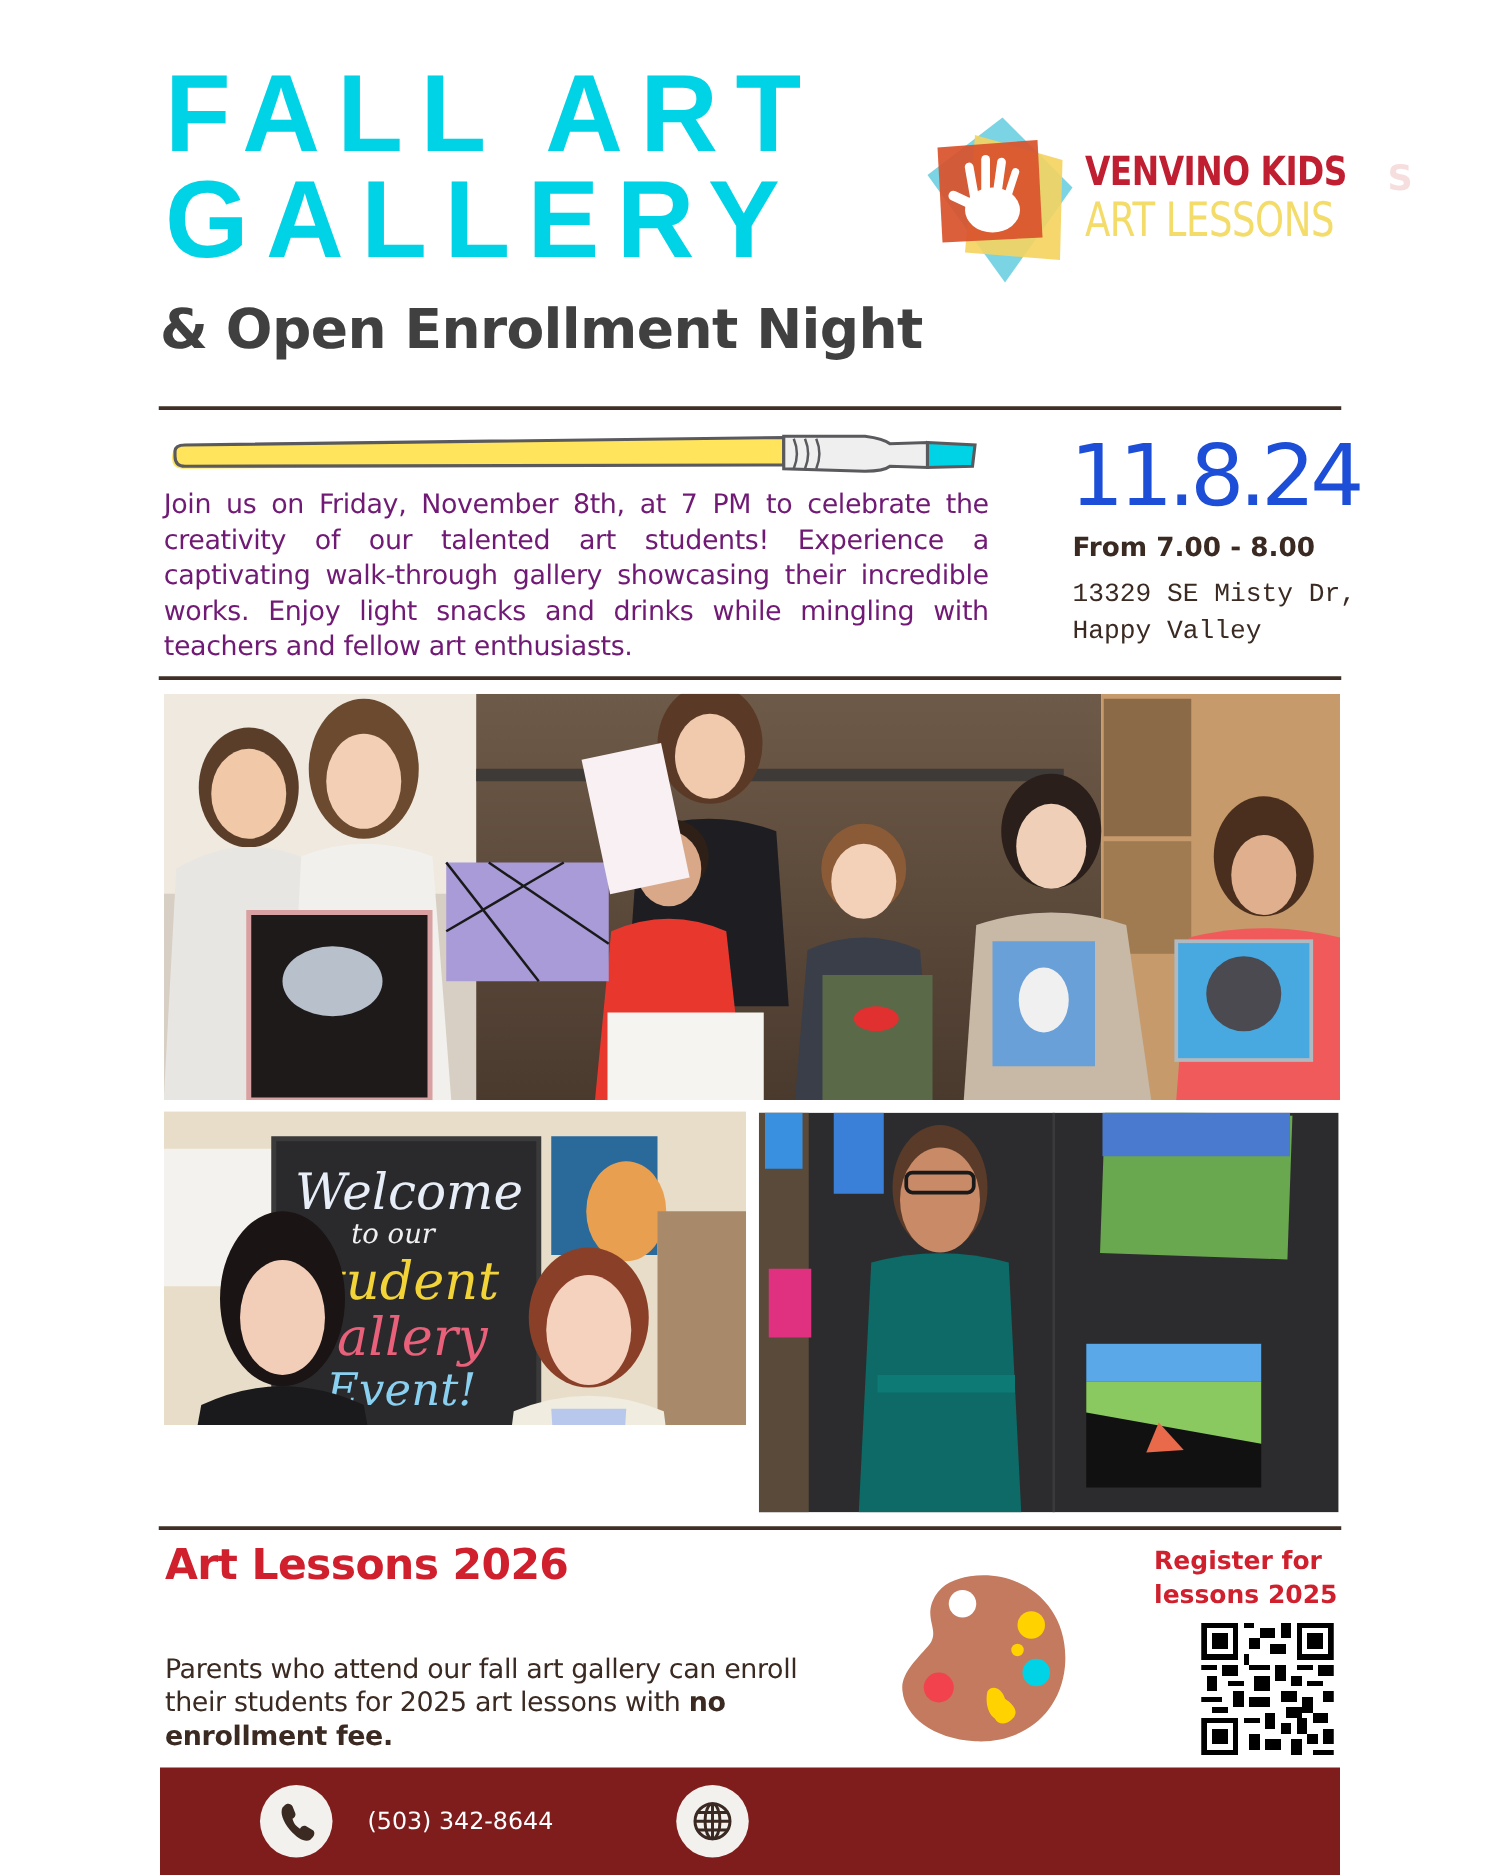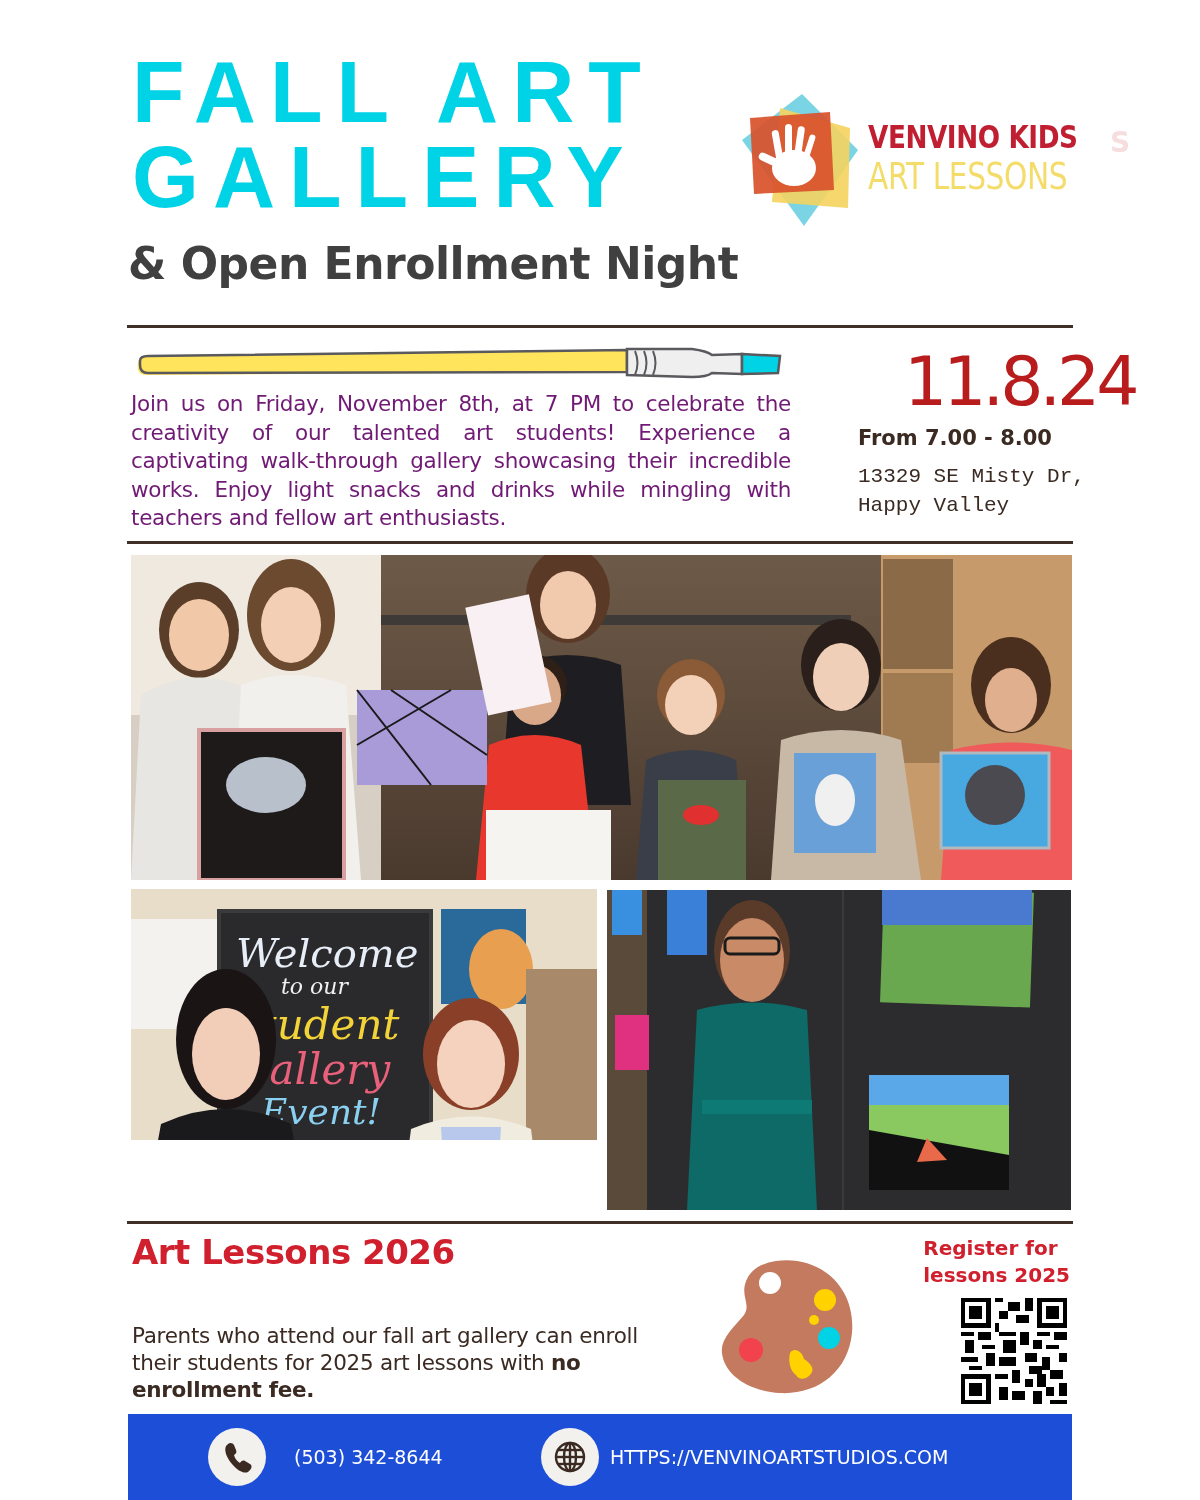--- a/index.html
+++ b/index.html
@@ -49,21 +49,21 @@
 
   
   .intro {
     position: absolute; left: 131px; top: 390px; width: 660px;
     font-family: "DejaVu Sans", sans-serif; font-size: 21.5px; line-height: 28.5px;
     color: #701a75; text-align: justify; letter-spacing: -0.3px;
   }
   .date {
     position: absolute; left: 856px; top: 342px;
     font-family: "DejaVu Sans", sans-serif; font-size: 68px; line-height: 80px;
-    color: #b91c1c; letter-spacing: -4px; white-space: nowrap; margin-left: 48px;
+    color: #1d4ed8; letter-spacing: -4px; white-space: nowrap;
   }
   .time {
     position: absolute; left: 858px; top: 426px;
     font-family: "DejaVu Sans", sans-serif; font-weight: 700; font-size: 21px;
     color: #3a2a22; white-space: nowrap;
   }
   .addr {
     position: absolute; left: 858px; top: 462px;
     font-family: Liberation Mono, monospace; font-size: 21px; line-height: 29px;
     color: #3a2a22; white-space: nowrap;
@@ -86,21 +86,21 @@
   .enr-body b { font-weight: 700; }
   .register {
     position: absolute; right: 130px; top: 1235px; text-align: left;
     font-family: "DejaVu Sans", sans-serif; font-weight: 700; font-size: 20px;
     line-height: 27px; color: #d0202e; white-space: nowrap;
   }
 
   
   .footer {
     position: absolute; left: 128px; top: 1414px; width: 944px; height: 86px;
-    background: #1d4ed8;
+    background: #7f1d1d;
   }
   .f-icon {
     position: absolute; width: 58px; height: 58px; border-radius: 50%;
     background: #f3f1ee; top: 14px;
   }
   .f-text {
     position: absolute; top: 32px; font-family: "DejaVu Sans", sans-serif;
     font-size: 19px; color: #ffffff; white-space: nowrap;
   }
 </style>
@@ -337,14 +337,13 @@
       <g fill="none" stroke="#3a2a22" stroke-width="2.4">
         <circle cx="29" cy="29" r="14"></circle>
         <ellipse cx="29" cy="29" rx="6" ry="14"></ellipse>
         <line x1="15" y1="29" x2="43" y2="29"></line>
         <line x1="17" y1="22" x2="41" y2="22"></line>
         <line x1="17" y1="36" x2="41" y2="36"></line>
         <line x1="29" y1="15" x2="29" y2="43"></line>
       </g>
     </svg>
   </div>
-  <div class="f-text" style="left:482px;">HTTPS://VENVINOARTSTUDIOS.COM</div>
 </div>
 
 </body></html>

